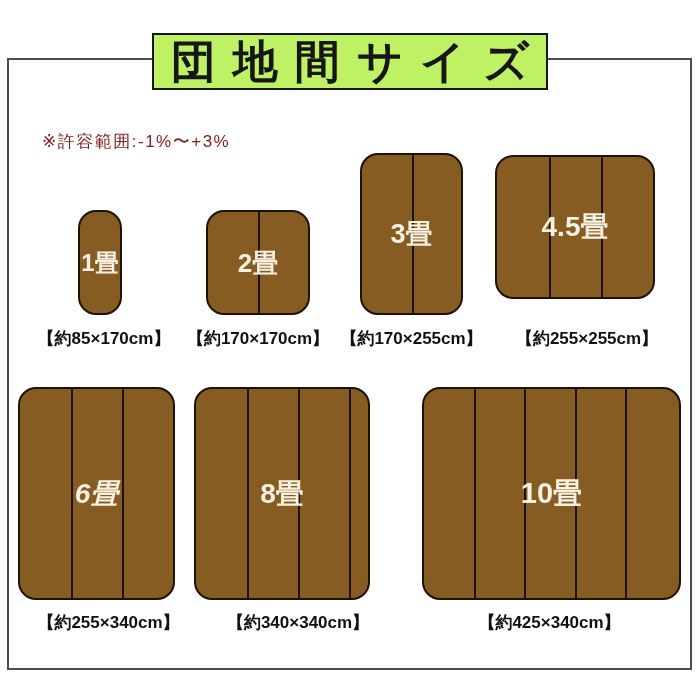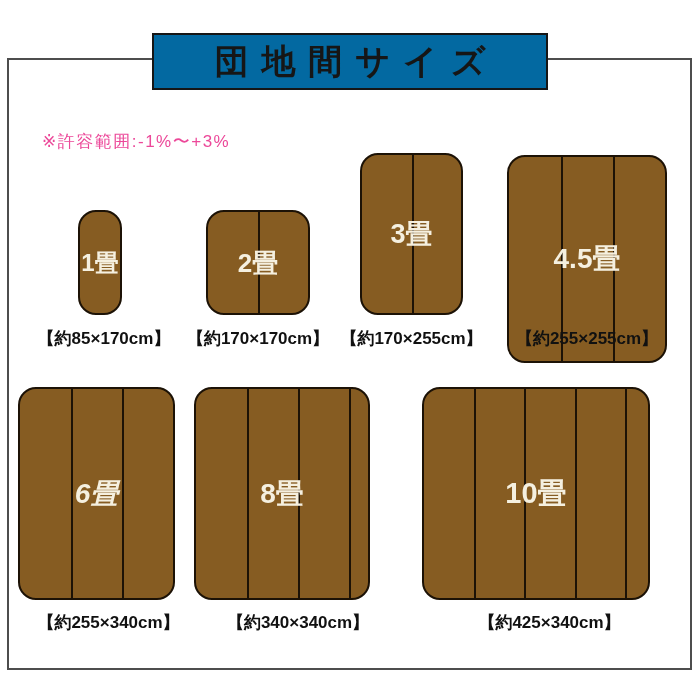--- a/index.html
+++ b/index.html
@@ -6,29 +6,29 @@
   body { font-family:"Liberation Sans","DejaVu Sans",sans-serif; }
   .canvas { position:relative; width:700px; height:700px; background:#ffffff; overflow:hidden; }
 
   .frame {
     position:absolute; left:7px; top:58px; width:685px; height:612px;
     box-sizing:border-box; border:2px solid #4d4d4d;
   }
 
   .title-box {
     position:absolute; left:152px; top:33px; width:396px; height:57px;
-    box-sizing:border-box; background:#0369a1; border:2px solid #161616;
+    box-sizing:border-box; background:#bef264; border:2px solid #161616;
     display:flex; align-items:center; justify-content:center;
-    font-size:34px; font-weight:bold; color:#161616;
+    font-size:45px; font-weight:bold; color:#161616;
   }
   .title-box span { letter-spacing:0.38em; margin-right:-0.38em; white-space:nowrap; }
 
   .note {
     position:absolute; left:42px; top:130px;
-    font-size:17px; color:#ec4899; letter-spacing:1.5px; white-space:nowrap;
+    font-size:17px; color:#7f1d1d; letter-spacing:1.5px; white-space:nowrap;
   }
 
   .mat {
     position:absolute; box-sizing:border-box;
     display:flex; align-items:center; justify-content:center;border-radius:18px;
   }
   .mat .divider { position:absolute; top:0; bottom:0; width:2px; }
   .mat .label {
     position:relative; z-index:2; font-weight:bold; white-space:nowrap;
     text-align:center; line-height:1;
@@ -59,40 +59,40 @@
       <div class="mat" style="left: 206px; top: 210px; width: 104px; height: 105px; background: rgb(134, 92, 34); border: 2px solid rgb(28, 18, 6);">
         <div class="divider" style="left: 50px; background: rgb(28, 18, 6);"></div>
         <span class="label" style="font-size: 26px; color: rgb(245, 240, 224);">2畳</span>
       </div>
       <div class="caption" style="left: 258px; top: 327px; color: rgb(17, 17, 17);">【約170×170cm】</div>
       <div class="mat" style="left: 360px; top: 153px; width: 103px; height: 162px; background: rgb(134, 92, 34); border: 2px solid rgb(28, 18, 6);">
         <div class="divider" style="left: 50px; background: rgb(28, 18, 6);"></div>
         <span class="label" style="font-size: 27px; color: rgb(245, 240, 224);">3畳</span>
       </div>
       <div class="caption" style="left: 411.5px; top: 327px; color: rgb(17, 17, 17);">【約170×255cm】</div>
-      <div class="mat" style="left: 507px; top: 155px; width: 160px; height: 208px; background: rgb(134, 92, 34); border: 2px solid rgb(28, 18, 6);">
+      <div class="mat" style="left: 495px; top: 155px; width: 160px; height: 144px; background: rgb(134, 92, 34); border: 2px solid rgb(28, 18, 6);">
         <div class="divider" style="left: 52px; background: rgb(28, 18, 6);"></div>
         <div class="divider" style="left: 104px; background: rgb(28, 18, 6);"></div>
         <span class="label" style="font-size: 28px; color: rgb(245, 240, 224);">4.5畳</span>
       </div>
       <div class="caption" style="left: 587px; top: 327px; color: rgb(17, 17, 17);">【約255×255cm】</div>
       <div class="mat" style="left: 18px; top: 387px; width: 157px; height: 213px; background: rgb(134, 92, 34); border: 2px solid rgb(28, 18, 6);">
         <div class="divider" style="left: 51px; background: rgb(28, 18, 6);"></div>
         <div class="divider" style="left: 102px; background: rgb(28, 18, 6);"></div>
         <span class="label" style="font-size: 28px; color: rgb(245, 240, 224); font-style: italic;">6畳</span>
       </div>
       <div class="caption" style="left: 96.5px; top: 611px; color: rgb(17, 17, 17); margin-left: 12px;">【約255×340cm】</div>
       <div class="mat" style="left: 194px; top: 387px; width: 176px; height: 213px; background: rgb(134, 92, 34); border: 2px solid rgb(28, 18, 6);">
         <div class="divider" style="left: 51px; background: rgb(28, 18, 6);"></div>
         <div class="divider" style="left: 102px; background: rgb(28, 18, 6);"></div>
         <div class="divider" style="left: 153px; background: rgb(28, 18, 6);"></div>
         <span class="label" style="font-size: 28px; color: rgb(245, 240, 224);">8畳</span>
       </div>
       <div class="caption" style="left: 298px; top: 611px; color: rgb(17, 17, 17);">【約340×340cm】</div>
-      <div class="mat" style="left: 422px; top: 387px; width: 228px; height: 213px; background: rgb(134, 92, 34); border: 2px solid rgb(28, 18, 6);">
+      <div class="mat" style="left: 422px; top: 387px; width: 259px; height: 213px; background: rgb(134, 92, 34); border: 2px solid rgb(28, 18, 6);">
         <div class="divider" style="left: 50px; background: rgb(28, 18, 6);"></div>
         <div class="divider" style="left: 100px; background: rgb(28, 18, 6);"></div>
         <div class="divider" style="left: 151px; background: rgb(28, 18, 6);"></div>
         <div class="divider" style="left: 201px; background: rgb(28, 18, 6);"></div>
         <span class="label" style="font-size: 29px; color: rgb(245, 240, 224);">10畳</span>
       </div>
       <div class="caption" style="left: 549.5px; top: 611px; color: rgb(17, 17, 17);">【約425×340cm】</div>
     </div>
 </div>
 

